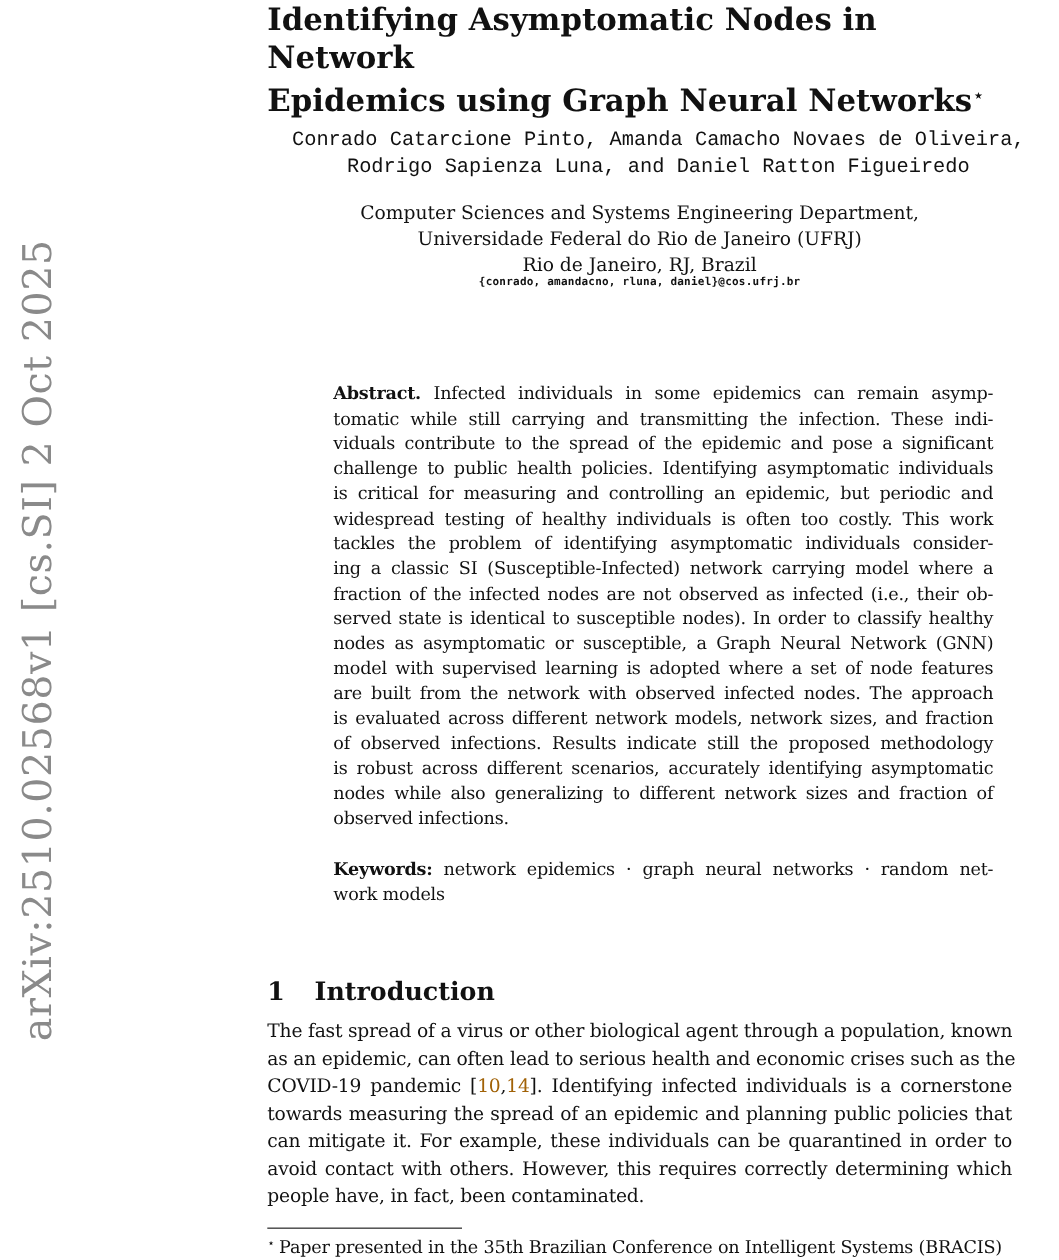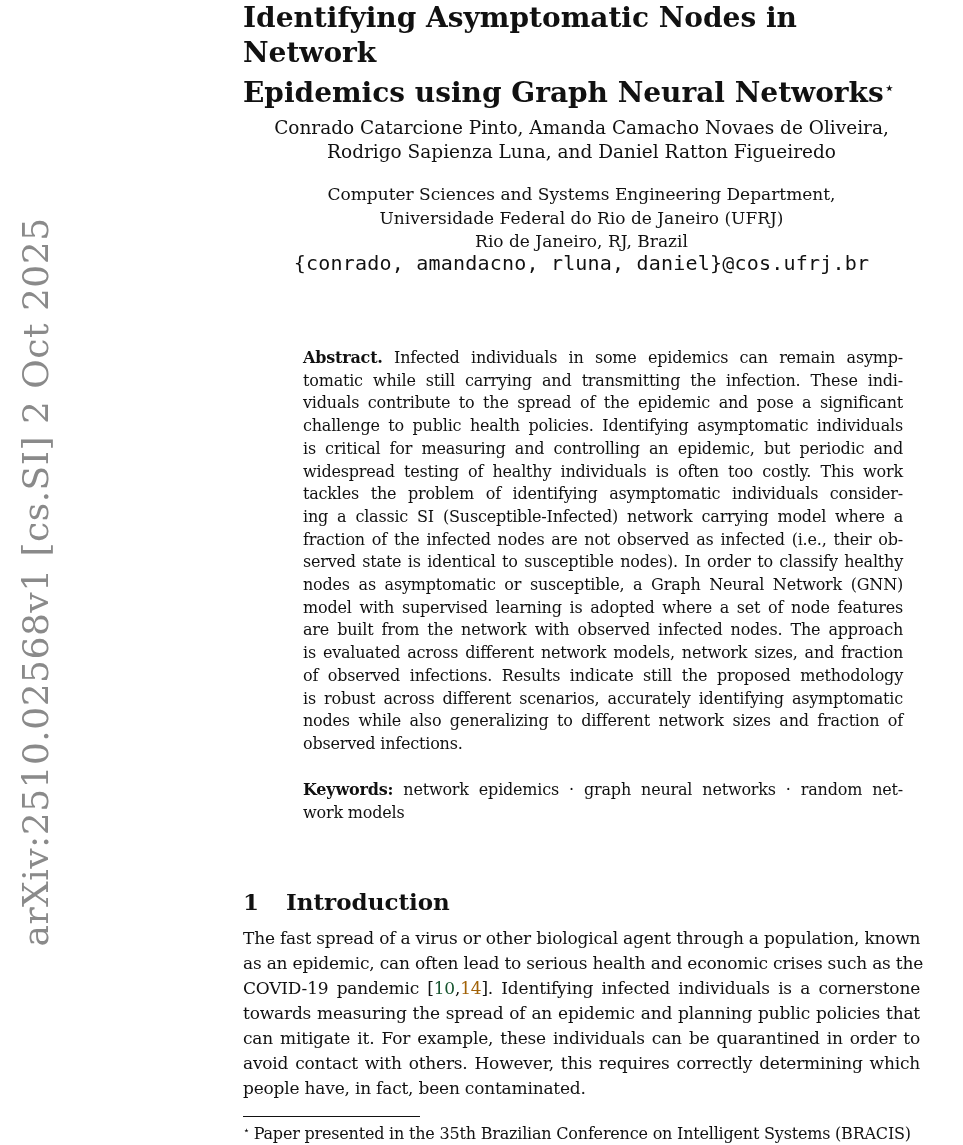--- a/index.html
+++ b/index.html
@@ -45,44 +45,46 @@
     font-weight: bold;
   }
   .title .star {
     font-size: 18px;
     vertical-align: 8px;
     font-weight: normal;
   }
   .authors {
     position: absolute;
     top: 116px;
-    left: 0;
+    left: 17px;
     width: 677px;
     text-align: center;
     font-size: 18.5px;
     line-height: 24px;
+    font-family: Liberation Mono, monospace;
   }
   .affiliation {
     position: absolute;
     top: 183px;
     left: 0;
     width: 677px;
     text-align: center;
     font-size: 17px;
     line-height: 23.5px;
   }
   .email {
     position: absolute;
     top: 251px;
     left: 0;
     width: 677px;
     text-align: center;
     font-family: "DejaVu Sans Mono", monospace;
-    font-size: 20px;
+    font-size: 10px;
     letter-spacing: 0.2px;
+    font-weight: bold;
   }
   .abstract {
     position: absolute;
     top: 347px;
     left: 60px;
     width: 600px;
     font-size: 16px;
     letter-spacing: -0.2px;
   }
   .aline {
@@ -207,21 +209,21 @@
     <div class="keywords">
       <div class="aline"><span class="bold">Keywords:</span> <span>network epidemics · graph neural networks · random net-</span></div>
       <div class="aline lastline">work models</div>
     </div>
 
     <h2 class="heading"><span class="secnum">1</span><span>Introduction</span></h2>
 
     <div class="intro" id="intro-lines">
         <div class="iline">The fast spread of a virus or other biological agent through a population, known</div>
         <div class="iline">as an epidemic, can often lead to serious health and economic crises such as the</div>
-        <div class="iline">COVID-19 pandemic [<span class="cite" style="color: #14532d; margin-top: 40px;">10</span>,<span class="cite" style="color: #a16207;">14</span>]. Identifying infected individuals is a cornerstone</div>
+        <div class="iline">COVID-19 pandemic [<span class="cite" style="color: #a16207; margin-top: 40px;">10</span>,<span class="cite" style="color: #a16207;">14</span>]. Identifying infected individuals is a cornerstone</div>
         <div class="iline">towards measuring the spread of an epidemic and planning public policies that</div>
         <div class="iline">can mitigate it. For example, these individuals can be quarantined in order to</div>
         <div class="iline">avoid contact with others. However, this requires correctly determining which</div>
         <div class="iline lastline">people have, in fact, been contaminated.</div>
       </div>
 
     <div class="footnote">
       <div class="footnote-rule"></div>
       <div class="footnote-text"><sup>⋆</sup><span>Paper presented in the 35th Brazilian Conference on Intelligent Systems (BRACIS)</span></div>
     </div>

